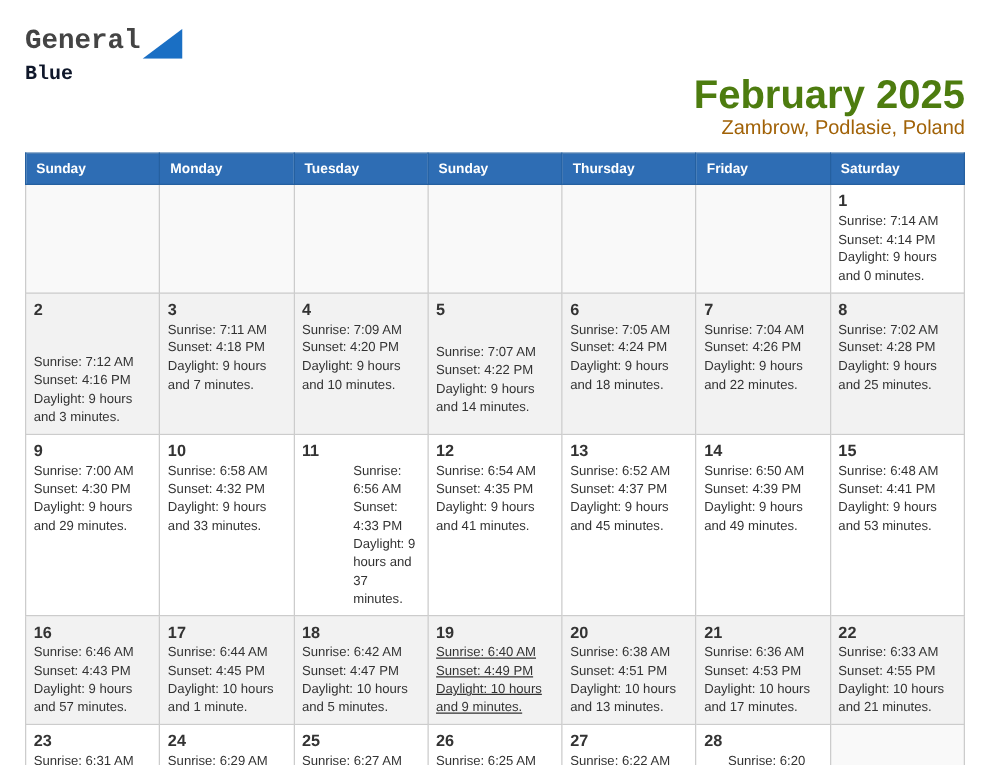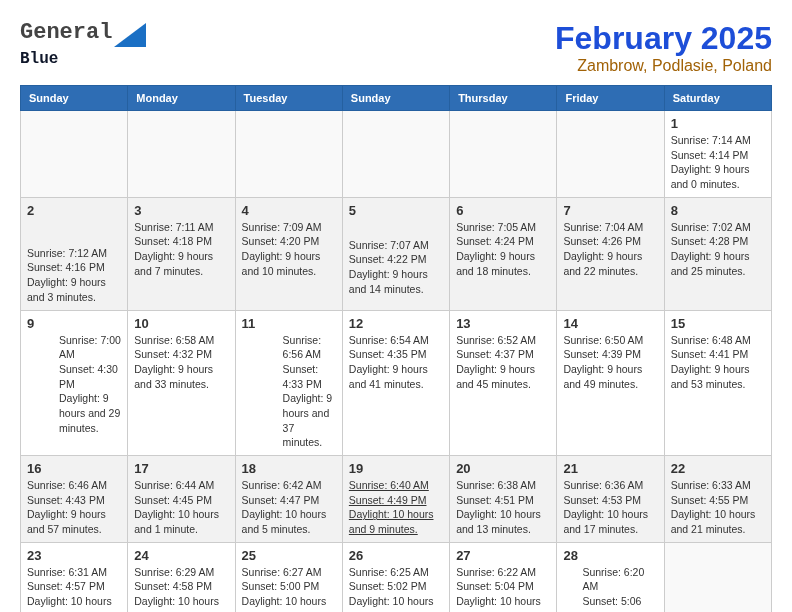--- a/index.html
+++ b/index.html
@@ -24,21 +24,22 @@
     .logo-row {
       display: flex;
       align-items: center;
     }
     .title-section {
       text-align: right;
     }
     .month-title {
       font-size: 32px;
       font-weight: bold;
-      color: #1d4ed8;
+      color: #4d7c0f;
+      margin-top: 37px;
     }
     .location-title {
       font-size: 16px;
       color: #a16207;
     }
     .calendar {
       width: 100%;
       border-collapse: collapse;
       border: 1px solid #ccc;
     }
@@ -175,21 +176,21 @@
         <td>
           <span class="day-num">8</span>
           <div class="day-info" style="white-space: pre-line;">Sunrise: 7:02 AM
 Sunset: 4:28 PM
 Daylight: 9 hours and 25 minutes.</div>
         </td>
       </tr>
       <tr>
         <td>
           <span class="day-num">9</span>
-          <div class="day-info" style="white-space: pre-line; margin-left: 32px;">Sunrise: 7:00 AM
+          <div class="day-info" style="white-space: pre-line;">Sunrise: 7:00 AM
 Sunset: 4:30 PM
 Daylight: 9 hours and 29 minutes.</div>
         </td>
         <td>
           <span class="day-num">10</span>
           <div class="day-info" style="white-space: pre-line;">Sunrise: 6:58 AM
 Sunset: 4:32 PM
 Daylight: 9 hours and 33 minutes.</div>
         </td>
         <td>

